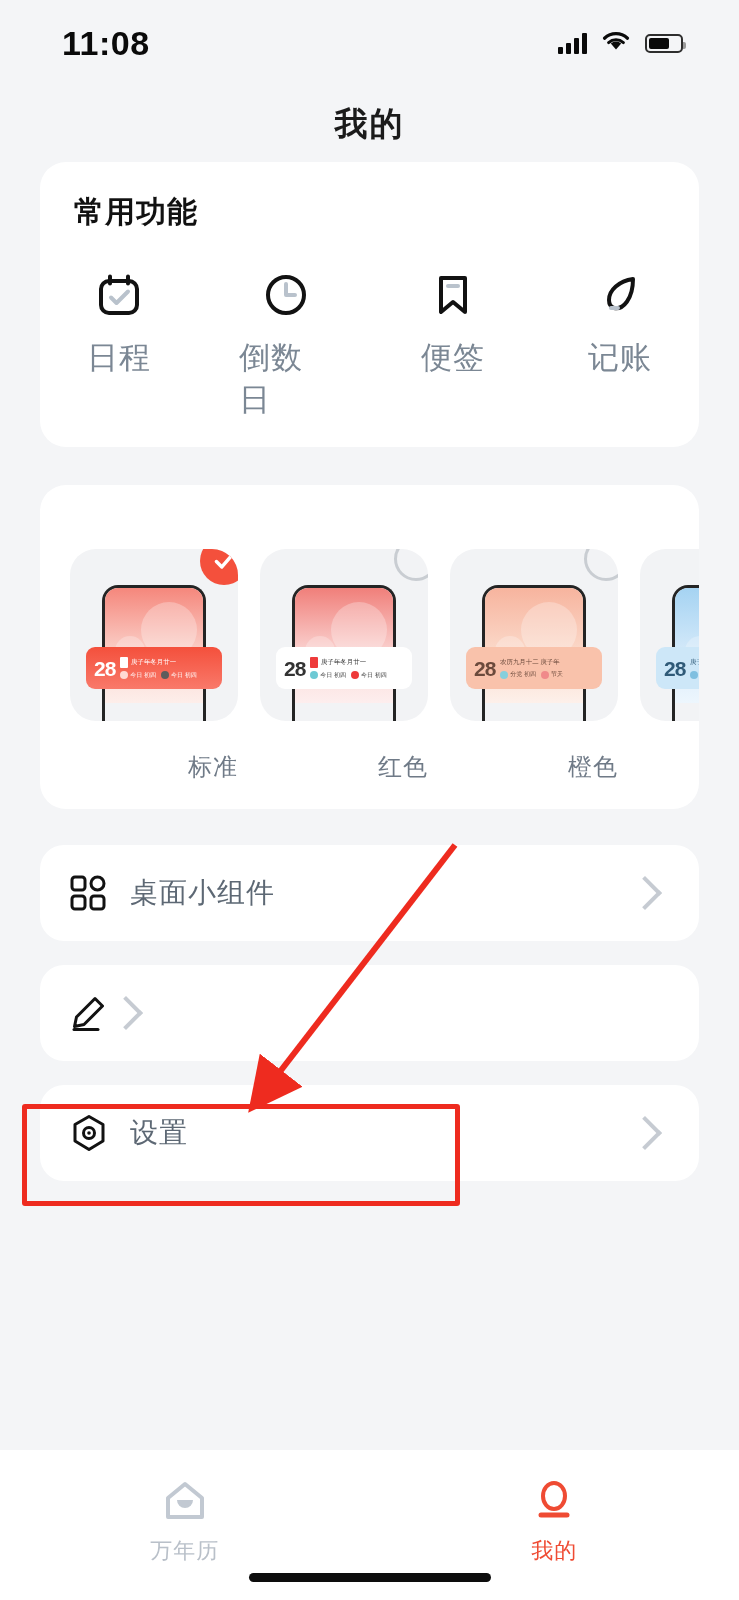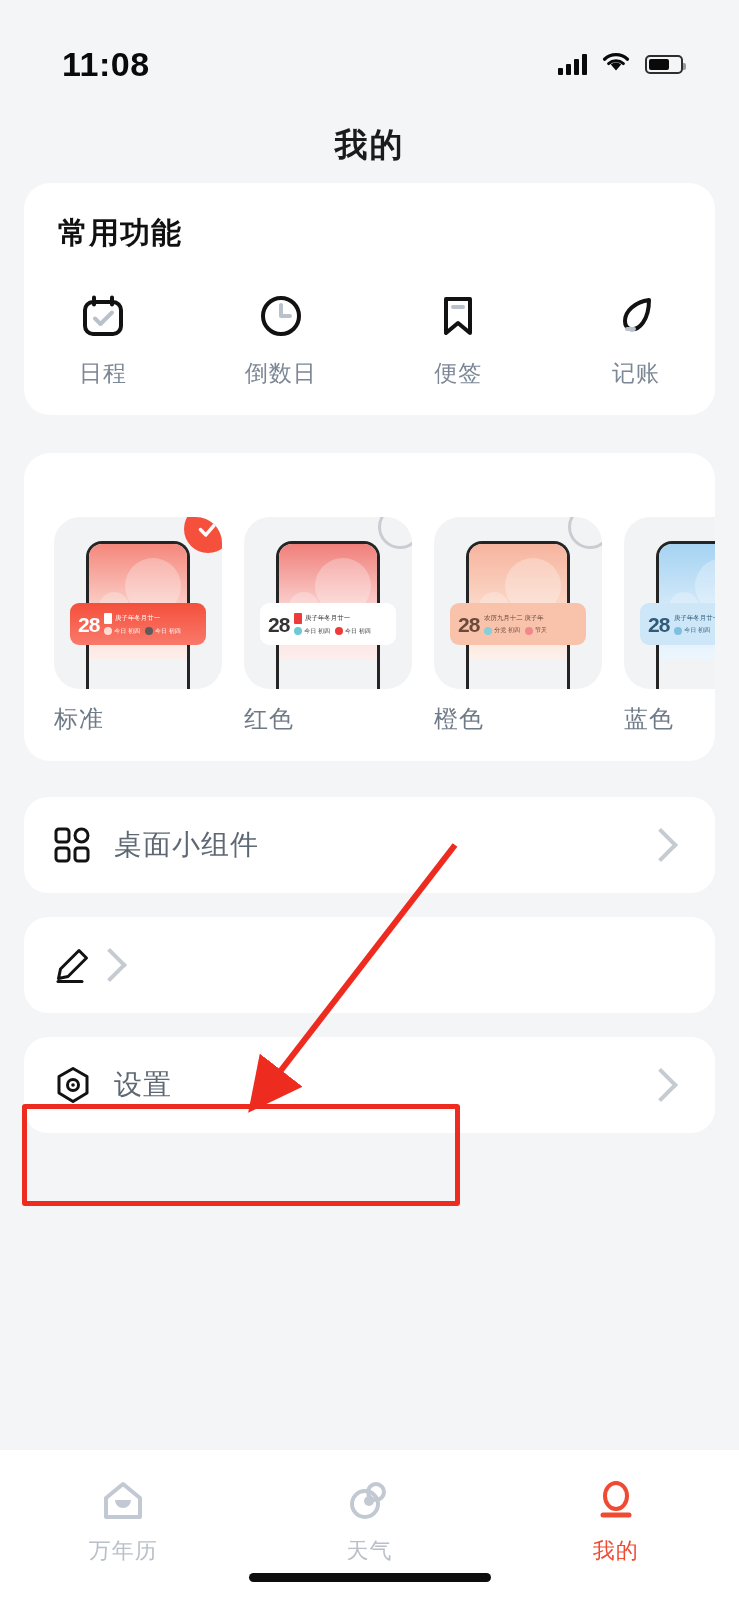--- a/index.html
+++ b/index.html
@@ -7,65 +7,65 @@
     width:739px;height:1600px;
     background:#f4f5f7;
     font-family:"Liberation Sans","DejaVu Sans",sans-serif;
     position:relative;overflow:hidden;
     -webkit-font-smoothing:antialiased;
   }
   .phone{position:absolute;inset:0;display:flex;flex-direction:column;}
 
   
   .statusbar{height:86px;flex:0 0 86px;display:flex;align-items:center;
-    justify-content:space-between;padding:0 56px 0 62px;box-sizing:border-box;margin-top:21px;}
+    justify-content:space-between;padding:0 56px 0 62px;box-sizing:border-box;}
   .status-time{font-size:34px;font-weight:700;color:#0a0a0a;letter-spacing:.5px;}
   .status-icons{display:flex;align-items:center;gap:14px;}
   .bars{display:flex;align-items:flex-end;gap:3px;height:22px;}
   .bars i{display:block;width:5px;background:#0a0a0a;border-radius:1px;}
   .bars i:nth-child(1){height:7px}
   .bars i:nth-child(2){height:11px}
   .bars i:nth-child(3){height:16px}
   .bars i:nth-child(4){height:21px}
   .battery{width:38px;height:19px;border:2px solid #2e2e2e;border-radius:5px;
     position:relative;box-sizing:border-box;padding:2px;}
   .battery:after{content:"";position:absolute;right:-5px;top:6px;width:3px;height:7px;
     background:#9a9a9a;border-radius:0 2px 2px 0;}
   .battery span{display:block;height:100%;width:68%;background:#0a0a0a;border-radius:2px;}
 
   
   .nav-title{height:76px;flex:0 0 76px;display:flex;align-items:center;justify-content:center;
     font-size:33px;font-weight:700;color:#1b1b1b;letter-spacing:2px;}
 
-  .content{flex:1 1 auto;padding:0 24px;box-sizing:border-box;}
+  .content{flex:1 1 auto;padding:0 40px;box-sizing:border-box;}
 
   .card{background:#ffffff;border-radius:26px;box-sizing:border-box;}
   .card-title{font-size:30px;font-weight:700;color:#111;letter-spacing:1px;}
 
   
   .fn-card{padding:30px 18px 26px 18px;margin-top:0;}
   .fn-card .card-title{padding-left:16px;}
   .fn-grid{display:flex;justify-content:space-between;margin-top:36px;padding:0 14px;}
   .fn-item{width:94px;display:flex;flex-direction:column;align-items:center;}
   .fn-ico{height:52px;display:flex;align-items:center;justify-content:center;}
-  .fn-label{margin-top:16px;font-size:23px;color:#7b8794;letter-spacing:1px;}
+  .fn-label{margin-top:16px;font-size:31px;color:#7b8794;letter-spacing:1px;}
 
   
   .theme-card{margin-top:38px;padding:30px 0 26px 0;overflow:hidden;}
   .theme-card .card-title{padding-left:34px;}
   .theme-row{display:flex;gap:22px;margin-top:34px;padding-left:30px;}
   .theme-item{flex:0 0 auto;width:168px;position:relative;}
   .theme-thumb{width:168px;height:172px;border-radius:26px;background:#f2f3f5;
     position:relative;overflow:hidden;}
   .tick{position:absolute;top:-12px;right:-10px;width:48px;height:48px;border-radius:50%;
     background:#f4503c;display:flex;align-items:center;justify-content:center;z-index:4;}
   .tick svg{width:26px;height:26px;}
   .radio{position:absolute;top:-12px;right:-10px;width:44px;height:44px;border-radius:50%;
     border:3px solid #c9cdd2;background:transparent;box-sizing:border-box;z-index:4;}
-  .mock{position:absolute;left:50%;transform:translateX(-50%);top:24px;width:104px;height:132px;}
+  .mock{position:absolute;left:50%;transform:translateX(-50%);top:36px;width:104px;height:132px;}
   .mock-frame{position:absolute;left:0;top:0;width:104px;height:118px;
     border:3px solid #242424;border-radius:16px 16px 0 0;border-bottom:none;box-sizing:border-box;overflow:hidden;}
   .mock-frame .scr{position:absolute;inset:0;}
   .scr .b1{position:absolute;width:56px;height:56px;border-radius:50%;
     background:rgba(255,255,255,.28);right:6px;top:14px;}
   .scr .b2{position:absolute;width:30px;height:30px;border-radius:50%;
     background:rgba(255,255,255,.25);left:10px;top:48px;}
   .mock-legs{position:absolute;top:118px;left:0;width:104px;height:30px;}
   .mock-legs i{position:absolute;top:0;width:3px;height:30px;background:#242424;}
   .mock-legs i:first-child{left:0}
@@ -74,21 +74,21 @@
     display:flex;align-items:center;padding:0 8px;box-sizing:border-box;z-index:3;}
   .w-day{font-size:21px;font-weight:700;line-height:1;letter-spacing:-1px;}
   .w-right{margin-left:5px;display:flex;flex-direction:column;gap:3px;}
   .w-line1{display:flex;align-items:center;gap:3px;}
   .w-chip{width:8px;height:11px;border-radius:1px;}
   .w-lunar{font-size:7px;transform:scale(.92);transform-origin:left center;white-space:nowrap;}
   .w-line2{display:flex;align-items:center;gap:5px;}
   .w-ev{display:flex;align-items:center;gap:2px;}
   .w-dot{width:8px;height:8px;border-radius:50%;}
   .w-txt{font-size:6px;white-space:nowrap;}
-  .theme-name{margin-top:14px;text-align:left;font-size:24px;color:#6f7a87;letter-spacing:1px;}
+  .theme-name{margin-top:30px;text-align:right;font-size:24px;color:#6f7a87;letter-spacing:1px;}
 
   
   .menu{margin-top:36px;}
   .menu-row{height:96px;background:#fff;border-radius:24px;display:flex;align-items:center;
     padding:0 30px;box-sizing:border-box;margin-bottom:24px;}
   .menu-ico{width:44px;display:flex;align-items:center;justify-content:flex-start;}
   .menu-label{margin-left:16px;font-size:28px;color:#5d6874;letter-spacing:1px;flex:1;}
   .chev{width:20px;height:20px;border-right:4px solid #c6cbd2;border-top:4px solid #c6cbd2;
     transform:rotate(45deg);margin-right:12px;}
 
@@ -403,30 +403,20 @@
     <div class="tab">
       <div class="tab-ico">
         <svg width="44" height="44" viewBox="0 0 44 44">
           <path d="M22 5 L39 19 V38 H5 V19 Z" fill="none" stroke="#c2c9d2" stroke-width="4" stroke-linejoin="round"></path>
           <path d="M14 21 a8 8 0 0 0 16 0" fill="#c2c9d2"></path>
         </svg>
       </div>
       <div class="tab-label">万年历</div>
     </div>
 
-    <div class="tab">
-      <div class="tab-ico">
-        <svg width="44" height="44" viewBox="0 0 44 44">
-          <circle cx="29" cy="13" r="8" fill="none" stroke="#c2c9d2" stroke-width="4"></circle>
-          <circle cx="18" cy="25" r="13" fill="none" stroke="#c2c9d2" stroke-width="4"></circle>
-          <circle cx="22" cy="22" r="5" fill="#c2c9d2"></circle>
-        </svg>
-      </div>
-      <div class="tab-label">天气</div>
-    </div>
 
 
 
     <div class="tab active">
       <div class="tab-ico">
         <svg width="44" height="44" viewBox="0 0 44 44">
           <ellipse cx="22" cy="17" rx="11" ry="13" fill="none" stroke="#ef4b33" stroke-width="4"></ellipse>
           <path d="M9 36 h26" stroke="#ef4b33" stroke-width="5" stroke-linecap="round"></path>
         </svg>
       </div>

